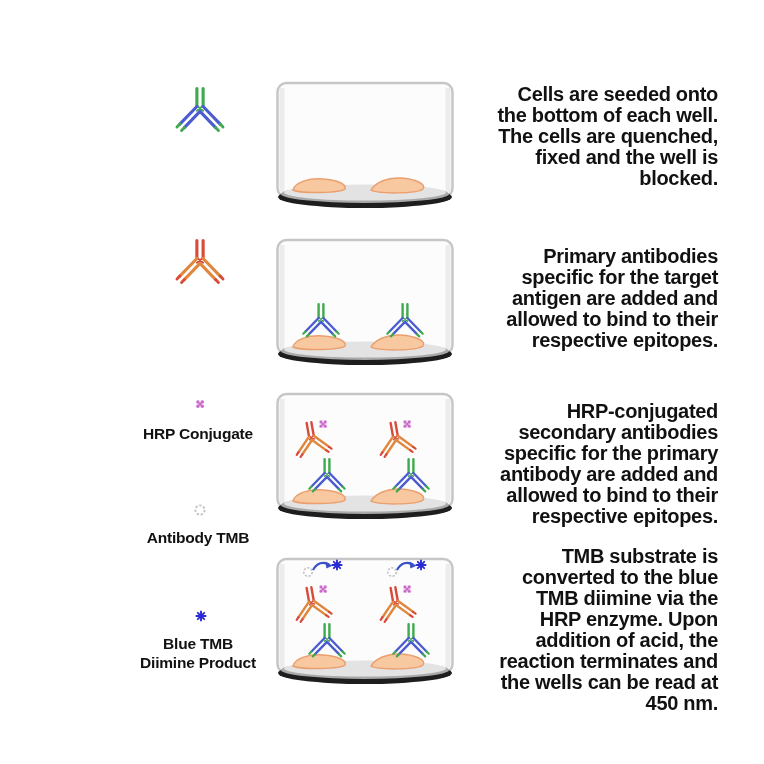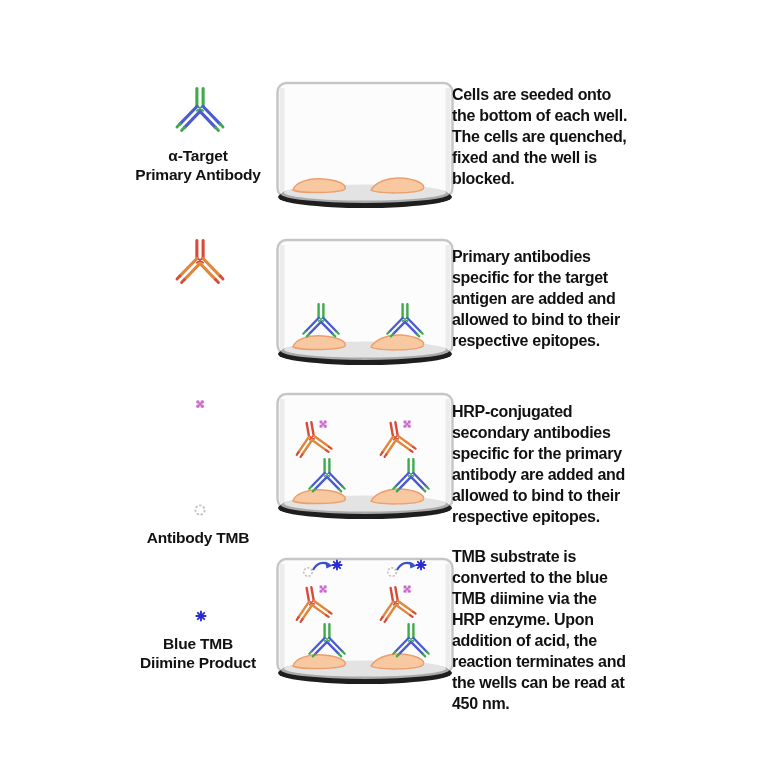--- a/index.html
+++ b/index.html
@@ -7,22 +7,22 @@
     position:relative;width:764px;height:764px;background:#ffffff;
     font-family:"Liberation Sans",sans-serif;color:#111;overflow:hidden;
   }
   .legend-icon{position:absolute;}
   .legend-label{
     position:absolute;left:70px;width:256px;text-align:center;
     font-weight:bold;font-size:15.5px;line-height:19px;white-space:pre-line;
     color:#111;letter-spacing:-0.2px;
   }
   .desc{
-    position:absolute;left:452px;width:250px;font-weight:bold;font-size:16px;
-    line-height:21px;letter-spacing:-0.3px;white-space:pre-line;color:#111;
+    position:absolute;left:468px;width:250px;font-weight:bold;font-size:20px;
+    line-height:21px;letter-spacing:-0.3px;white-space:pre-line;color:#111;text-align:right;
   }
   .well{position:absolute;left:275px;width:180px;height:135px;}
   
   .ab-p{--s:var(--green);--a:var(--blue);}
   .ab-s{--s:var(--red);--a:var(--orange);}
 </style>
 </head>
 <body>
 
 <div class="canvas">
@@ -75,22 +75,20 @@
         <use href="#hrp" transform="translate(25,-1)"></use>
       </g>
     </defs>
   </svg>
 
   <svg class="legend-icon" style="left:168px;top:84px" width="64" height="58" viewBox="0 0 64 58">
     <g class="ab-p" transform="translate(6,3) scale(1.3)">
         <use href="#ab"></use>
       </g>
   </svg>
-  <div class="legend-label" style="top:146px">α-Target
-Primary Antibody</div>
 
   <svg class="well" style="top:80px" viewBox="0 0 180 135">
     <use href="#wellbody"></use>
     <use href="#cells"></use>
   </svg>
 
   <div class="desc" style="top:84px">Cells are seeded onto
 the bottom of each well.
 The cells are quenched,
 fixed and the well is
@@ -113,20 +111,21 @@
 
   <div class="desc" style="top:246px">Primary antibodies
 specific for the target
 antigen are added and
 allowed to bind to their
 respective epitopes.</div>
 
   <svg class="legend-icon" style="left:190px;top:394px" width="20" height="20" viewBox="0 0 20 20">
     <use href="#hrp" transform="translate(5.8,5.8) scale(1.05)"></use>
   </svg>
+  <div class="legend-label" style="top:424px">HRP Conjugate</div>
 
   <svg class="legend-icon" style="left:190px;top:500px" width="20" height="20" viewBox="0 0 20 20">
     <use href="#tmbc" transform="translate(10,10) scale(1.1)"></use>
   </svg>
   <div class="legend-label" style="top:528px">Antibody TMB</div>
 
   <svg class="well" style="top:391px" viewBox="0 0 180 135">
     <use href="#wellbody"></use>
     <use href="#cells"></use>
     <g>

